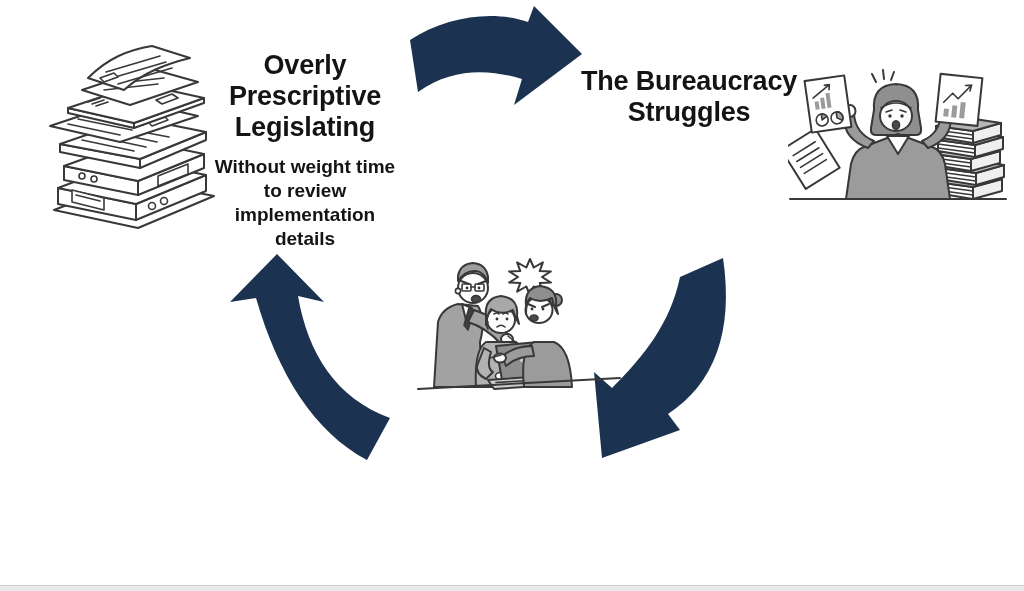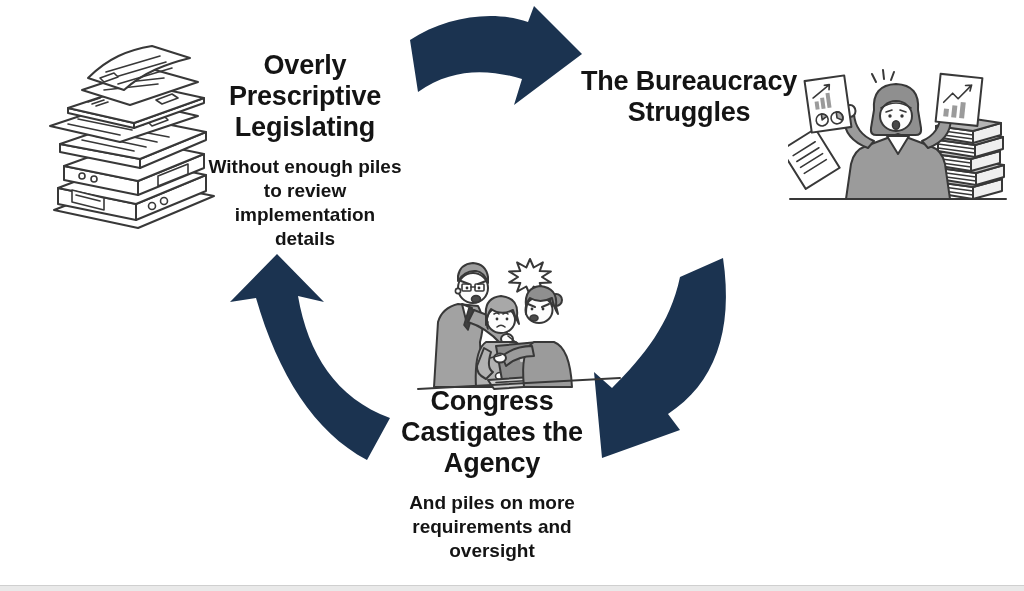--- a/index.html
+++ b/index.html
@@ -45,39 +45,31 @@
 </style>
 </head>
 <body>
 
 <div class="canvas">
 
   <div id="text-legislating" class="stage-text">
     <div class="stage-title">Overly
 Prescriptive
 Legislating</div>
-    <div class="stage-sub">Without enough piles
+    <div class="stage-sub">Without weight time
 to review
 implementation
 details</div>
   </div>
 
   <div id="text-bureaucracy" class="stage-text">
     <div class="stage-title">The Bureaucracy
 Struggles</div>
   </div>
 
-  <div id="text-congress" class="stage-text">
-    <div class="stage-title">Congress
-Castigates the
-Agency</div>
-    <div class="stage-sub">And piles on more
-requirements and
-oversight</div>
-  </div>
 
   <svg id="arrow-top" class="cycle-arrow" width="188" height="112" viewBox="0 0 188 112">
     <path d="M 12,38 C 48,14 96,8 130,20 L 136,4 L 184,52 L 116,103 L 124,77 C 94,68 56,64 20,90 Z" fill="#1b3350"></path>
   </svg>
 
   <svg id="arrow-right" class="cycle-arrow" width="160" height="228" viewBox="0 0 160 228">
     <path d="M 92,33 L 135,14 C 146,88 126,140 80,170 L 92,186 L 14,214 L 6,128 L 24,144 C 56,112 82,80 92,33 Z" fill="#1b3350"></path>
   </svg>
 
   <svg id="arrow-left" class="cycle-arrow" width="190" height="222" viewBox="0 0 190 222">

